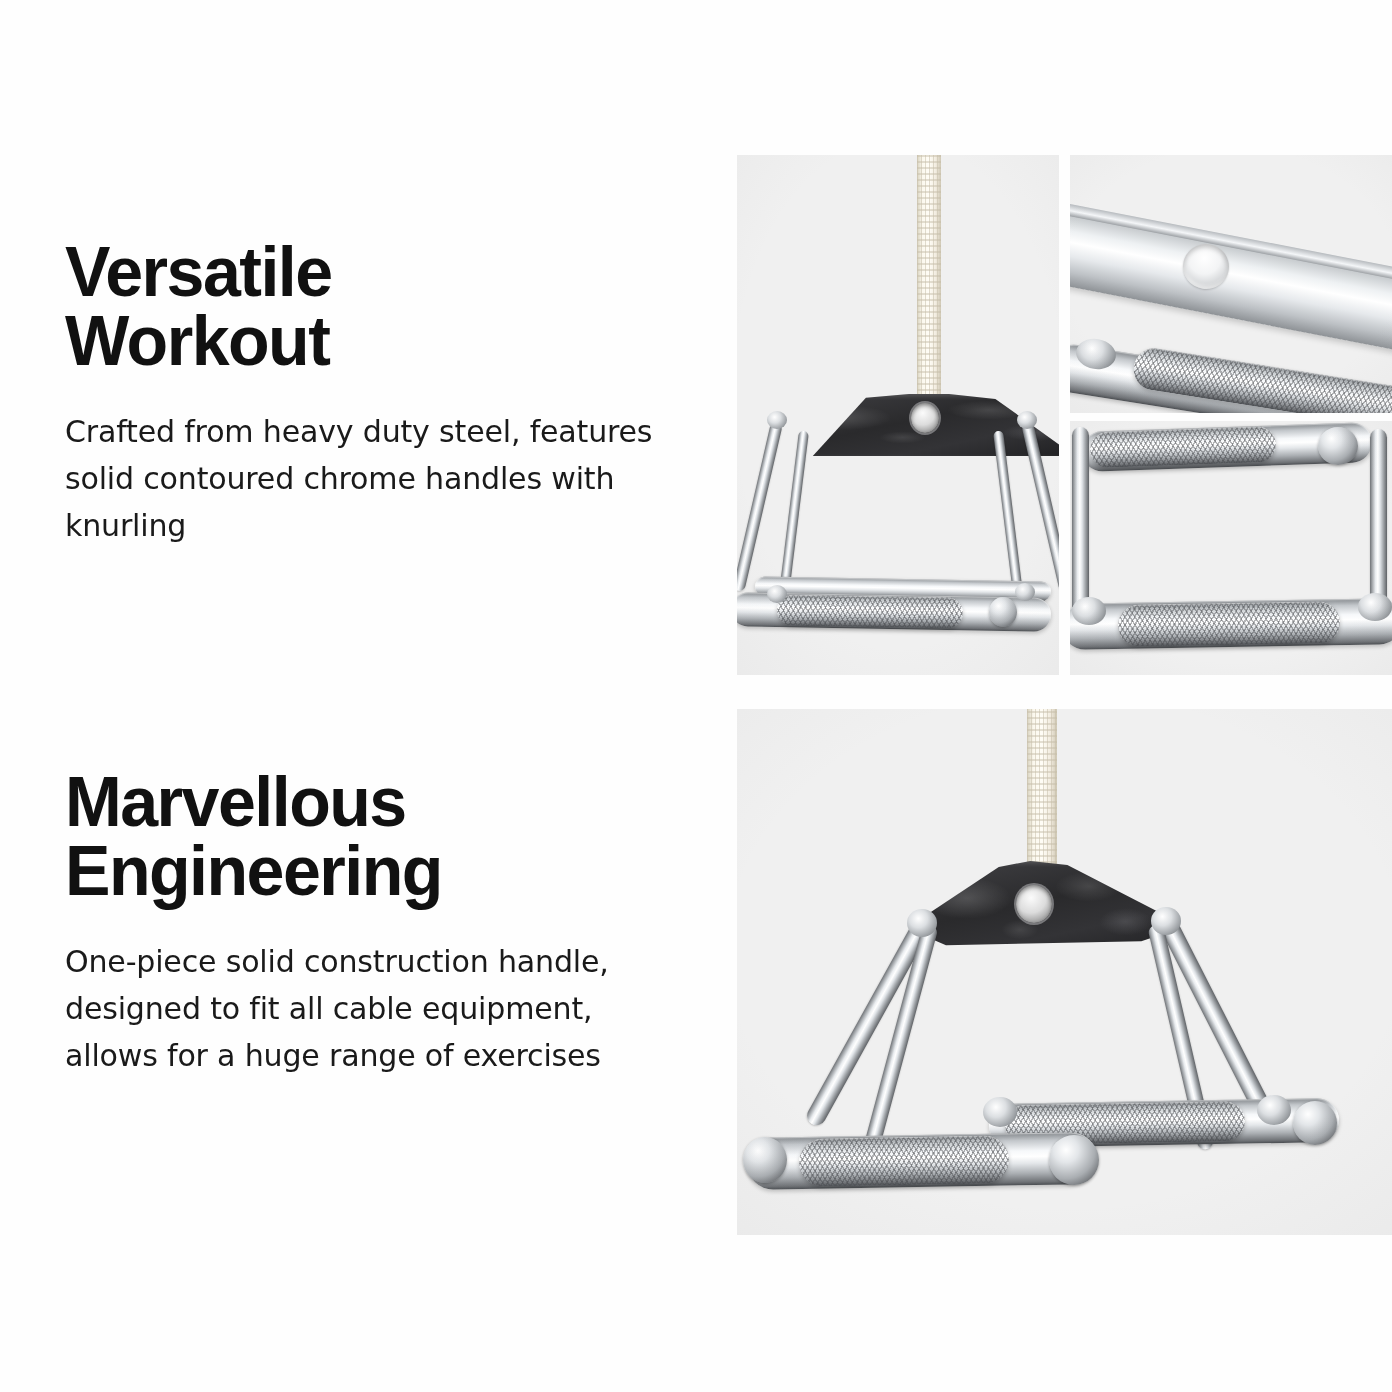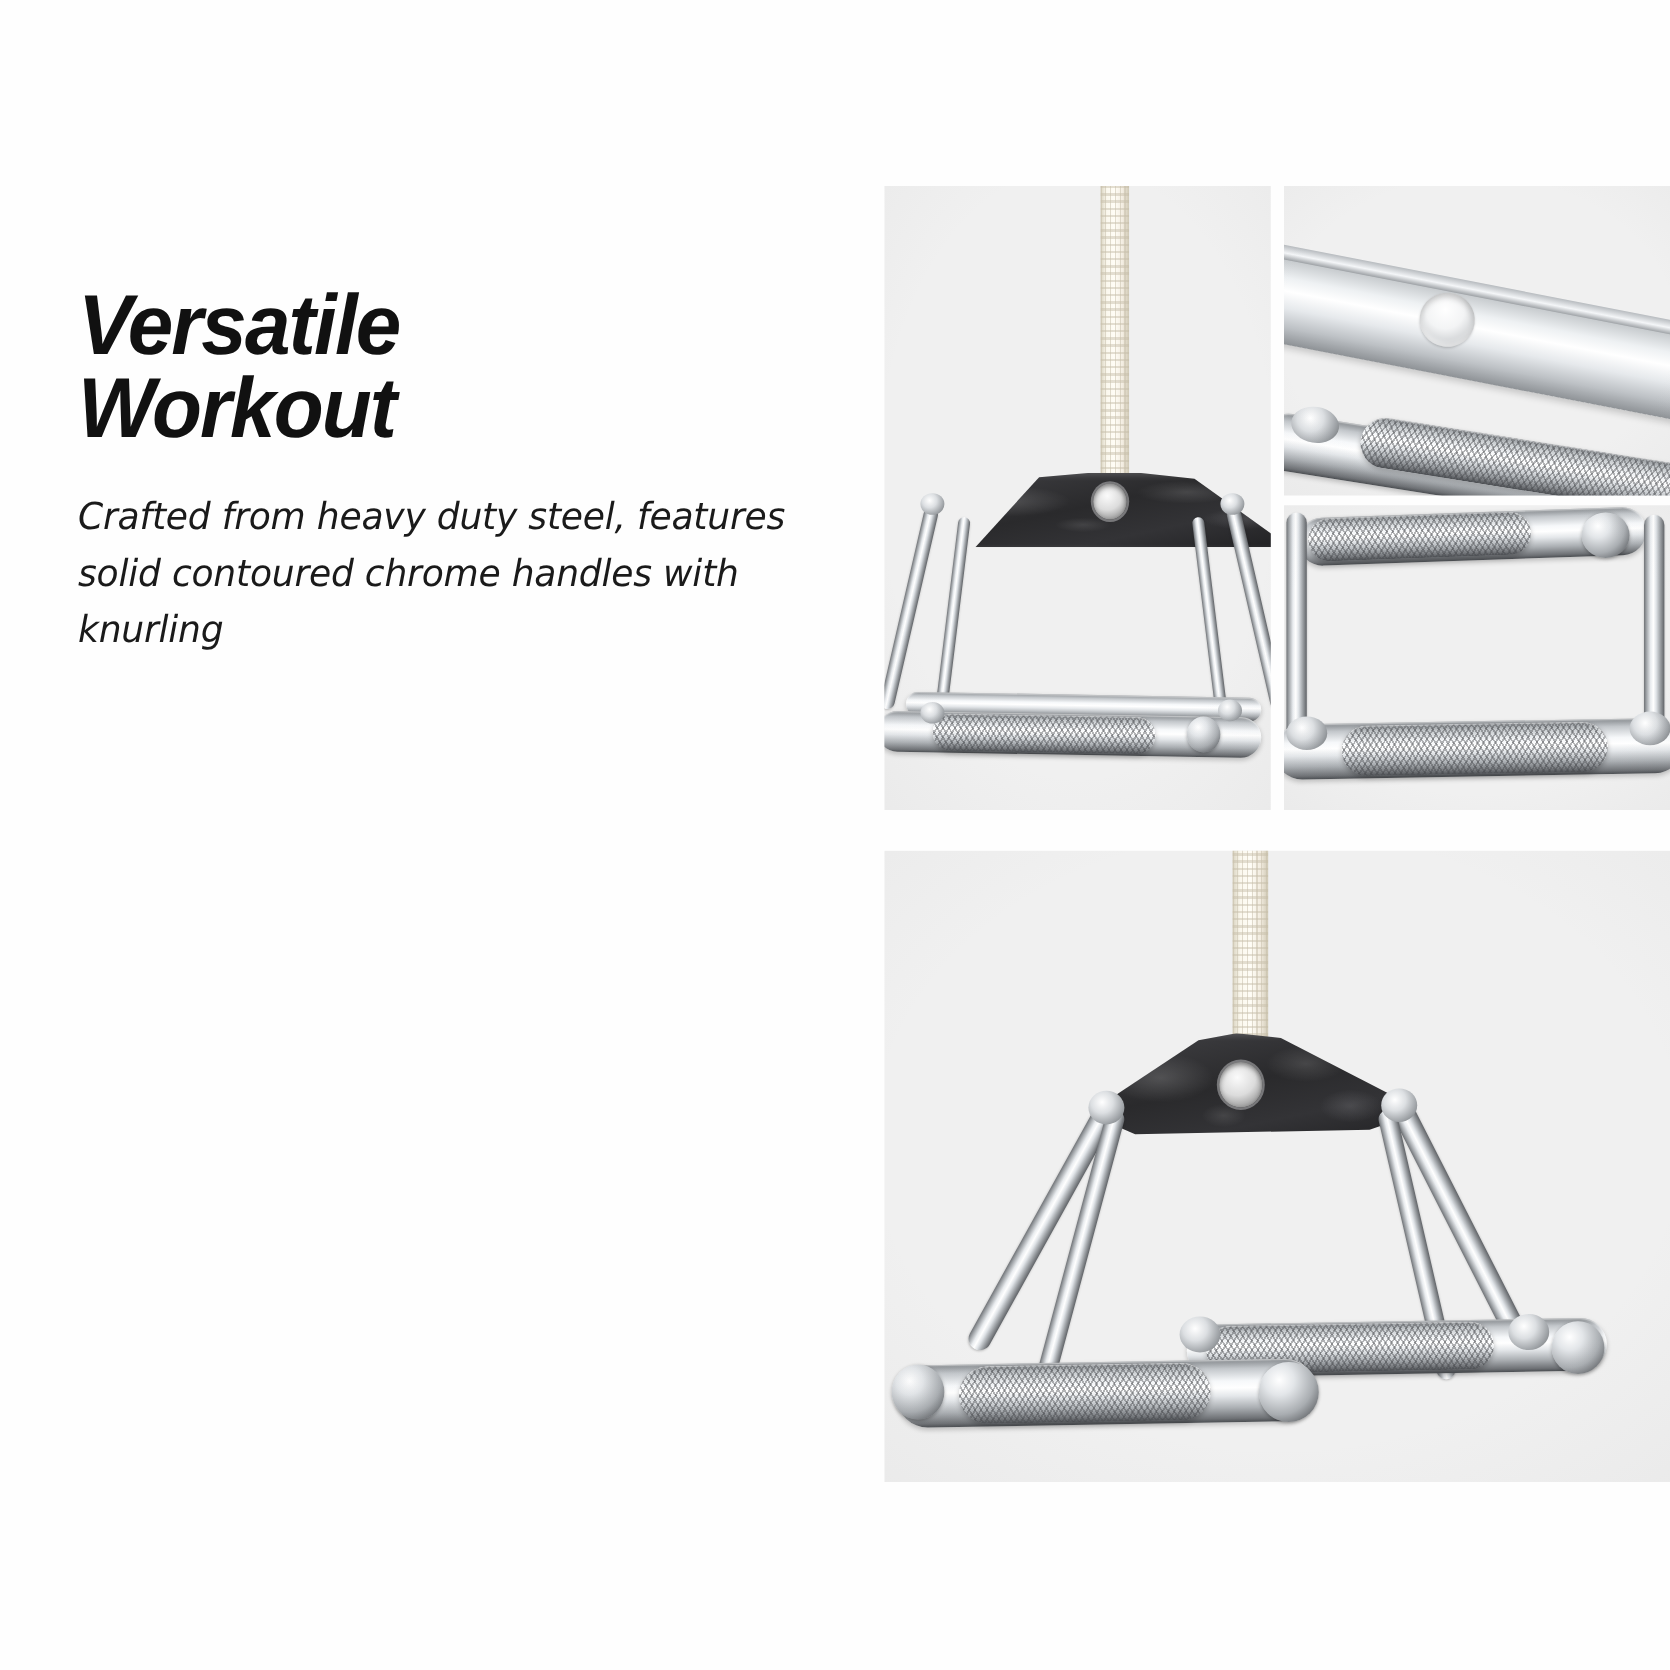--- a/index.html
+++ b/index.html
@@ -18,21 +18,21 @@
   
   .text-col {
     position: absolute;
     left: 0; top: 0;
     width: 720px; height: 1392px;
     box-sizing: border-box;
     padding-left: 65px;
   }
 
   .feature-block { position: absolute; left: 65px; width: 620px; }
-  #feature-block-0 { top: 238px; font-style: italic; }
+  #feature-block-0 { top: 238px; }
   #feature-block-1 { top: 768px; }
 
   .feature-heading {
     font-family: "Liberation Sans", sans-serif;
     font-weight: 900;
     font-size: 71px;
     line-height: 0.97;
     letter-spacing: -1.6px;
     color: #111111;
     margin: 0;
@@ -164,20 +164,25 @@
 <body>
 
 <div class="text-col">
 
   <div class="feature-block" id="feature-block-0">
     <h2 class="feature-heading">Versatile
 Workout</h2>
     <p class="feature-body">Crafted from heavy duty steel, features solid contoured chrome handles with knurling</p>
   </div>
 
+  <div class="feature-block" id="feature-block-1">
+    <h2 class="feature-heading">Marvellous
+Engineering</h2>
+    <p class="feature-body">One-piece solid construction handle, designed to fit all cable equipment, allows for a huge range of exercises</p>
+  </div>
 
 </div>
 
 <div class="photo" id="photo-handle-hanging">
   <div class="stage">
 
     <div class="strap" style="left:180px; top:-4px; width:24px; height:264px;"></div>
 
     <div class="plate" style="left:26px; top:239px; width:332px; height:62px;
                 clip-path: polygon(15% 100%, 31% 6%, 44% 0%, 56% 0%, 70% 8%, 93% 96%, 90% 100%);"></div>

